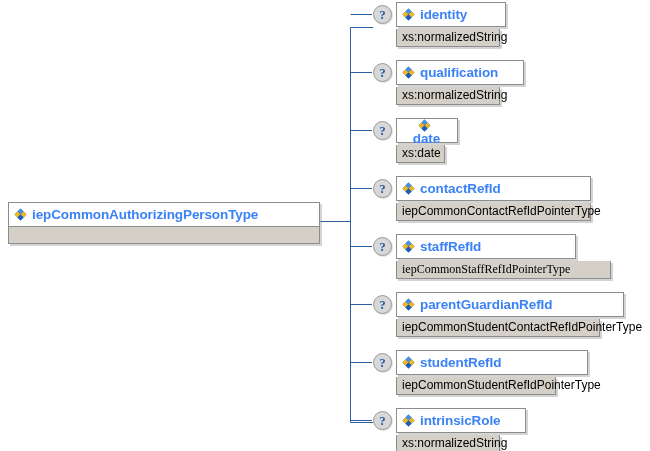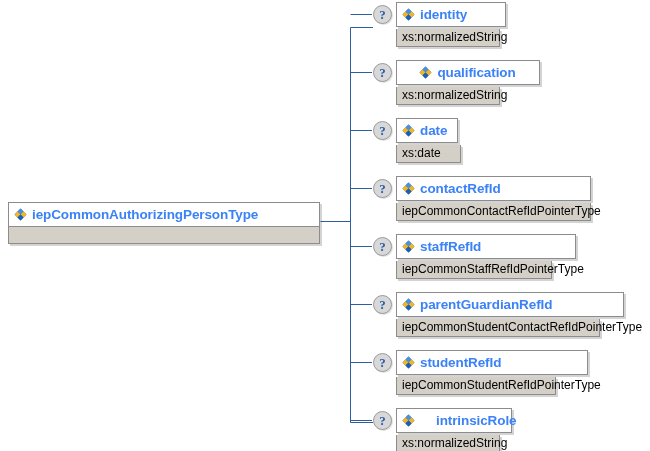--- a/index.html
+++ b/index.html
@@ -157,47 +157,47 @@
               <polygon points="9.5,3.5 12.5,6.5 9.5,9.5 6.5,6.5" fill="#f2b720"></polygon>
               <polygon points="3.5,3.5 6.5,6.5 3.5,9.5 0.5,6.5" fill="#f2b720"></polygon>
               <polygon points="6.5,6.5 9.5,9.5 6.5,12.5 3.5,9.5" fill="#1b5fbd"></polygon>
             </svg>
           </span>
           <span class="nm-text">identity</span>
         </div><div class="ty" style="width: 104px;">
           <span class="ty-text">xs:normalizedString</span>
         </div></div>
       <div class="qmark" style="left: 373px; top: 5px;">?</div>
-      <div class="node" style="left: 396px; top: 60px;"><div class="nm" style="width: 144px; justify-content: center;">
+      <div class="node" style="left: 396px; top: 60px;"><div class="nm" style="width: 128px;">
           <span class="el-icon">
             <svg width="13" height="13" viewBox="0 0 13 13">
               <polygon points="6.5,0.5 12.5,6.5 6.5,12.5 0.5,6.5" fill="#1b5fbd"></polygon>
               <polygon points="6.5,0.5 9.5,3.5 6.5,6.5 3.5,3.5" fill="#4a8fe0"></polygon>
               <polygon points="9.5,3.5 12.5,6.5 9.5,9.5 6.5,6.5" fill="#f2b720"></polygon>
               <polygon points="3.5,3.5 6.5,6.5 3.5,9.5 0.5,6.5" fill="#f2b720"></polygon>
               <polygon points="6.5,6.5 9.5,9.5 6.5,12.5 3.5,9.5" fill="#1b5fbd"></polygon>
             </svg>
           </span>
           <span class="nm-text">qualification</span>
         </div><div class="ty" style="width: 104px;">
           <span class="ty-text">xs:normalizedString</span>
         </div></div>
       <div class="qmark" style="left: 373px; top: 63px;">?</div>
-      <div class="node" style="left: 396px; top: 118px;"><div class="nm" style="width: 62px;">
+      <div class="node" style="left: 396px; top: 118px;"><div class="nm" style="width: 62px; flex-direction: column;">
           <span class="el-icon">
             <svg width="13" height="13" viewBox="0 0 13 13">
               <polygon points="6.5,0.5 12.5,6.5 6.5,12.5 0.5,6.5" fill="#1b5fbd"></polygon>
               <polygon points="6.5,0.5 9.5,3.5 6.5,6.5 3.5,3.5" fill="#4a8fe0"></polygon>
               <polygon points="9.5,3.5 12.5,6.5 9.5,9.5 6.5,6.5" fill="#f2b720"></polygon>
               <polygon points="3.5,3.5 6.5,6.5 3.5,9.5 0.5,6.5" fill="#f2b720"></polygon>
               <polygon points="6.5,6.5 9.5,9.5 6.5,12.5 3.5,9.5" fill="#1b5fbd"></polygon>
             </svg>
           </span>
           <span class="nm-text">date</span>
-        </div><div class="ty" style="width: 65px;">
+        </div><div class="ty" style="width: 49px;">
           <span class="ty-text">xs:date</span>
         </div></div>
       <div class="qmark" style="left: 373px; top: 121px;">?</div>
       <div class="node" style="left: 396px; top: 176px;"><div class="nm" style="width: 195px; align-items: center;">
           <span class="el-icon">
             <svg width="13" height="13" viewBox="0 0 13 13">
               <polygon points="6.5,0.5 12.5,6.5 6.5,12.5 0.5,6.5" fill="#1b5fbd"></polygon>
               <polygon points="6.5,0.5 9.5,3.5 6.5,6.5 3.5,3.5" fill="#4a8fe0"></polygon>
               <polygon points="9.5,3.5 12.5,6.5 9.5,9.5 6.5,6.5" fill="#f2b720"></polygon>
               <polygon points="3.5,3.5 6.5,6.5 3.5,9.5 0.5,6.5" fill="#f2b720"></polygon>
@@ -213,21 +213,21 @@
           <span class="el-icon">
             <svg width="13" height="13" viewBox="0 0 13 13">
               <polygon points="6.5,0.5 12.5,6.5 6.5,12.5 0.5,6.5" fill="#1b5fbd"></polygon>
               <polygon points="6.5,0.5 9.5,3.5 6.5,6.5 3.5,3.5" fill="#4a8fe0"></polygon>
               <polygon points="9.5,3.5 12.5,6.5 9.5,9.5 6.5,6.5" fill="#f2b720"></polygon>
               <polygon points="3.5,3.5 6.5,6.5 3.5,9.5 0.5,6.5" fill="#f2b720"></polygon>
               <polygon points="6.5,6.5 9.5,9.5 6.5,12.5 3.5,9.5" fill="#1b5fbd"></polygon>
             </svg>
           </span>
           <span class="nm-text">staffRefId</span>
-        </div><div class="ty" style="width: 156px;">
+        </div><div class="ty" style="width: 215px; font-family: Liberation Serif, serif;">
           <span class="ty-text">iepCommonStaffRefIdPointerType</span>
         </div></div>
       <div class="qmark" style="left: 373px; top: 237px;">?</div>
       <div class="node" style="left: 396px; top: 292px; border-radius: 7px;"><div class="nm" style="width: 228px;">
           <span class="el-icon">
             <svg width="13" height="13" viewBox="0 0 13 13">
               <polygon points="6.5,0.5 12.5,6.5 6.5,12.5 0.5,6.5" fill="#1b5fbd"></polygon>
               <polygon points="6.5,0.5 9.5,3.5 6.5,6.5 3.5,3.5" fill="#4a8fe0"></polygon>
               <polygon points="9.5,3.5 12.5,6.5 9.5,9.5 6.5,6.5" fill="#f2b720"></polygon>
               <polygon points="3.5,3.5 6.5,6.5 3.5,9.5 0.5,6.5" fill="#f2b720"></polygon>
@@ -247,21 +247,21 @@
               <polygon points="9.5,3.5 12.5,6.5 9.5,9.5 6.5,6.5" fill="#f2b720"></polygon>
               <polygon points="3.5,3.5 6.5,6.5 3.5,9.5 0.5,6.5" fill="#f2b720"></polygon>
               <polygon points="6.5,6.5 9.5,9.5 6.5,12.5 3.5,9.5" fill="#1b5fbd"></polygon>
             </svg>
           </span>
           <span class="nm-text">studentRefId</span>
         </div><div class="ty" style="width: 160px;">
           <span class="ty-text">iepCommonStudentRefIdPointerType</span>
         </div></div>
       <div class="qmark" style="left: 373px; top: 353px;">?</div>
-      <div class="node" style="left: 396px; top: 408px;"><div class="nm" style="width: 116px; gap: 16px;">
+      <div class="node" style="left: 396px; top: 408px;"><div class="nm" style="width: 130px;">
           <span class="el-icon">
             <svg width="13" height="13" viewBox="0 0 13 13">
               <polygon points="6.5,0.5 12.5,6.5 6.5,12.5 0.5,6.5" fill="#1b5fbd"></polygon>
               <polygon points="6.5,0.5 9.5,3.5 6.5,6.5 3.5,3.5" fill="#4a8fe0"></polygon>
               <polygon points="9.5,3.5 12.5,6.5 9.5,9.5 6.5,6.5" fill="#f2b720"></polygon>
               <polygon points="3.5,3.5 6.5,6.5 3.5,9.5 0.5,6.5" fill="#f2b720"></polygon>
               <polygon points="6.5,6.5 9.5,9.5 6.5,12.5 3.5,9.5" fill="#1b5fbd"></polygon>
             </svg>
           </span>
           <span class="nm-text">intrinsicRole</span>

